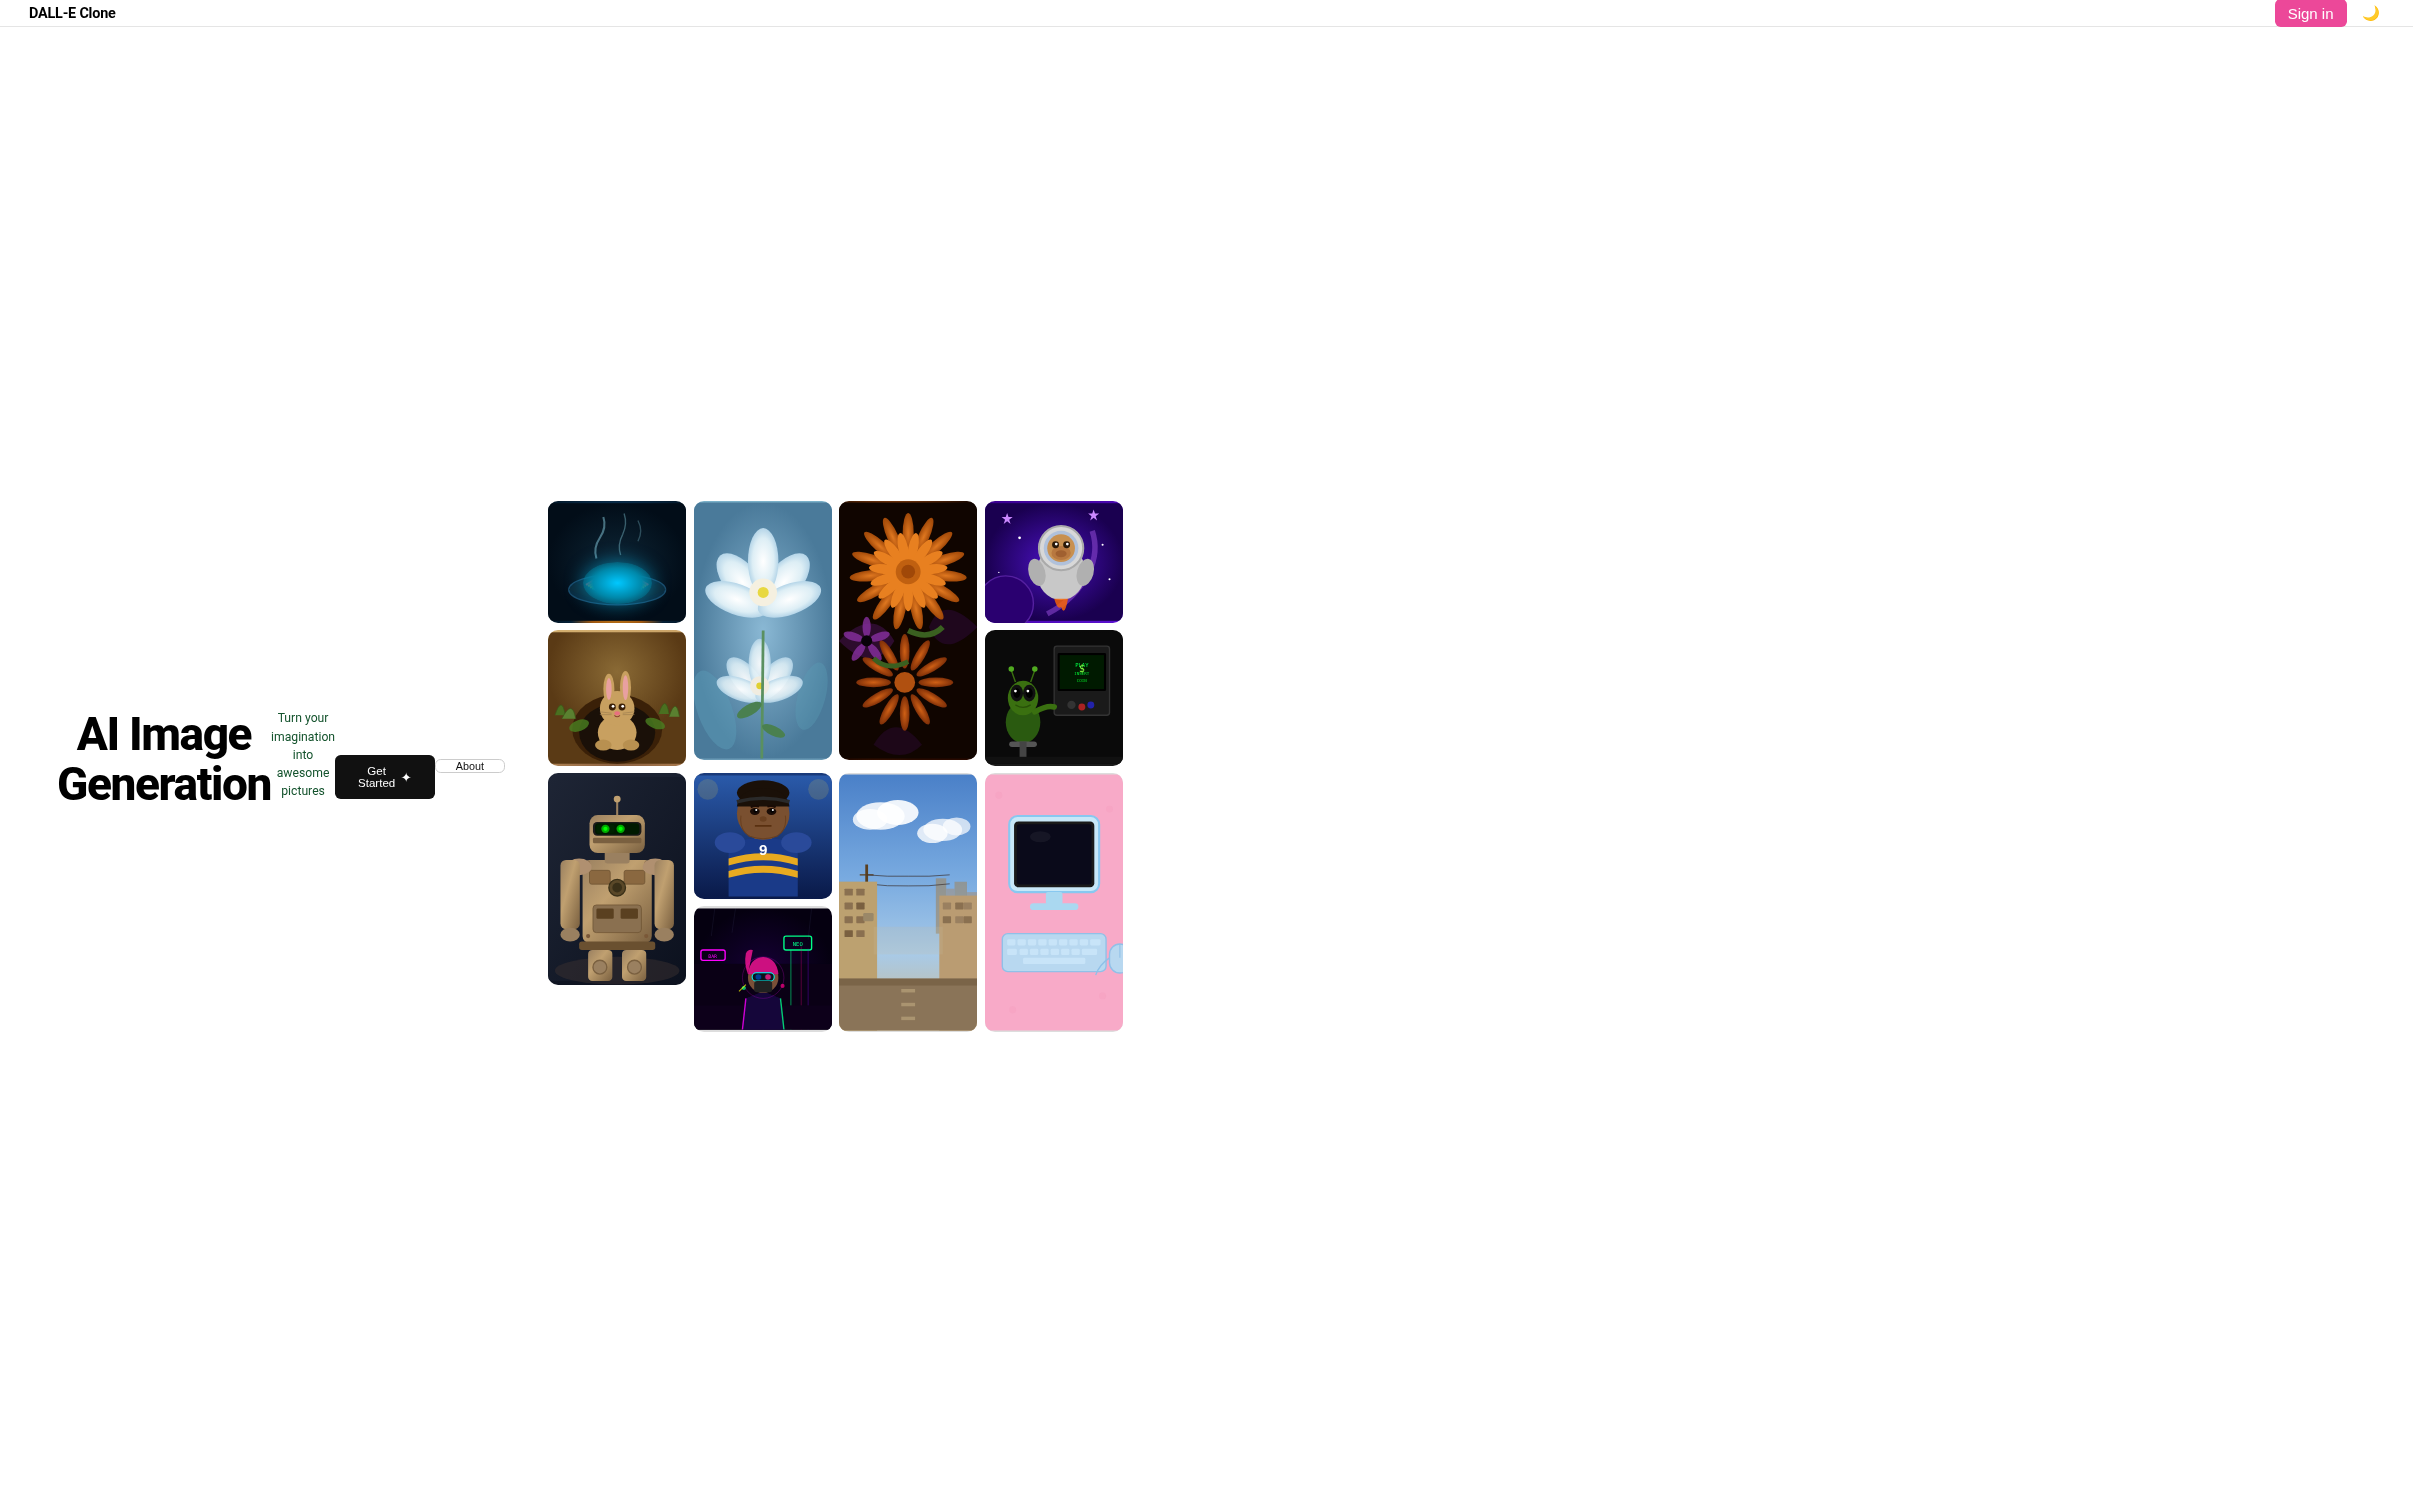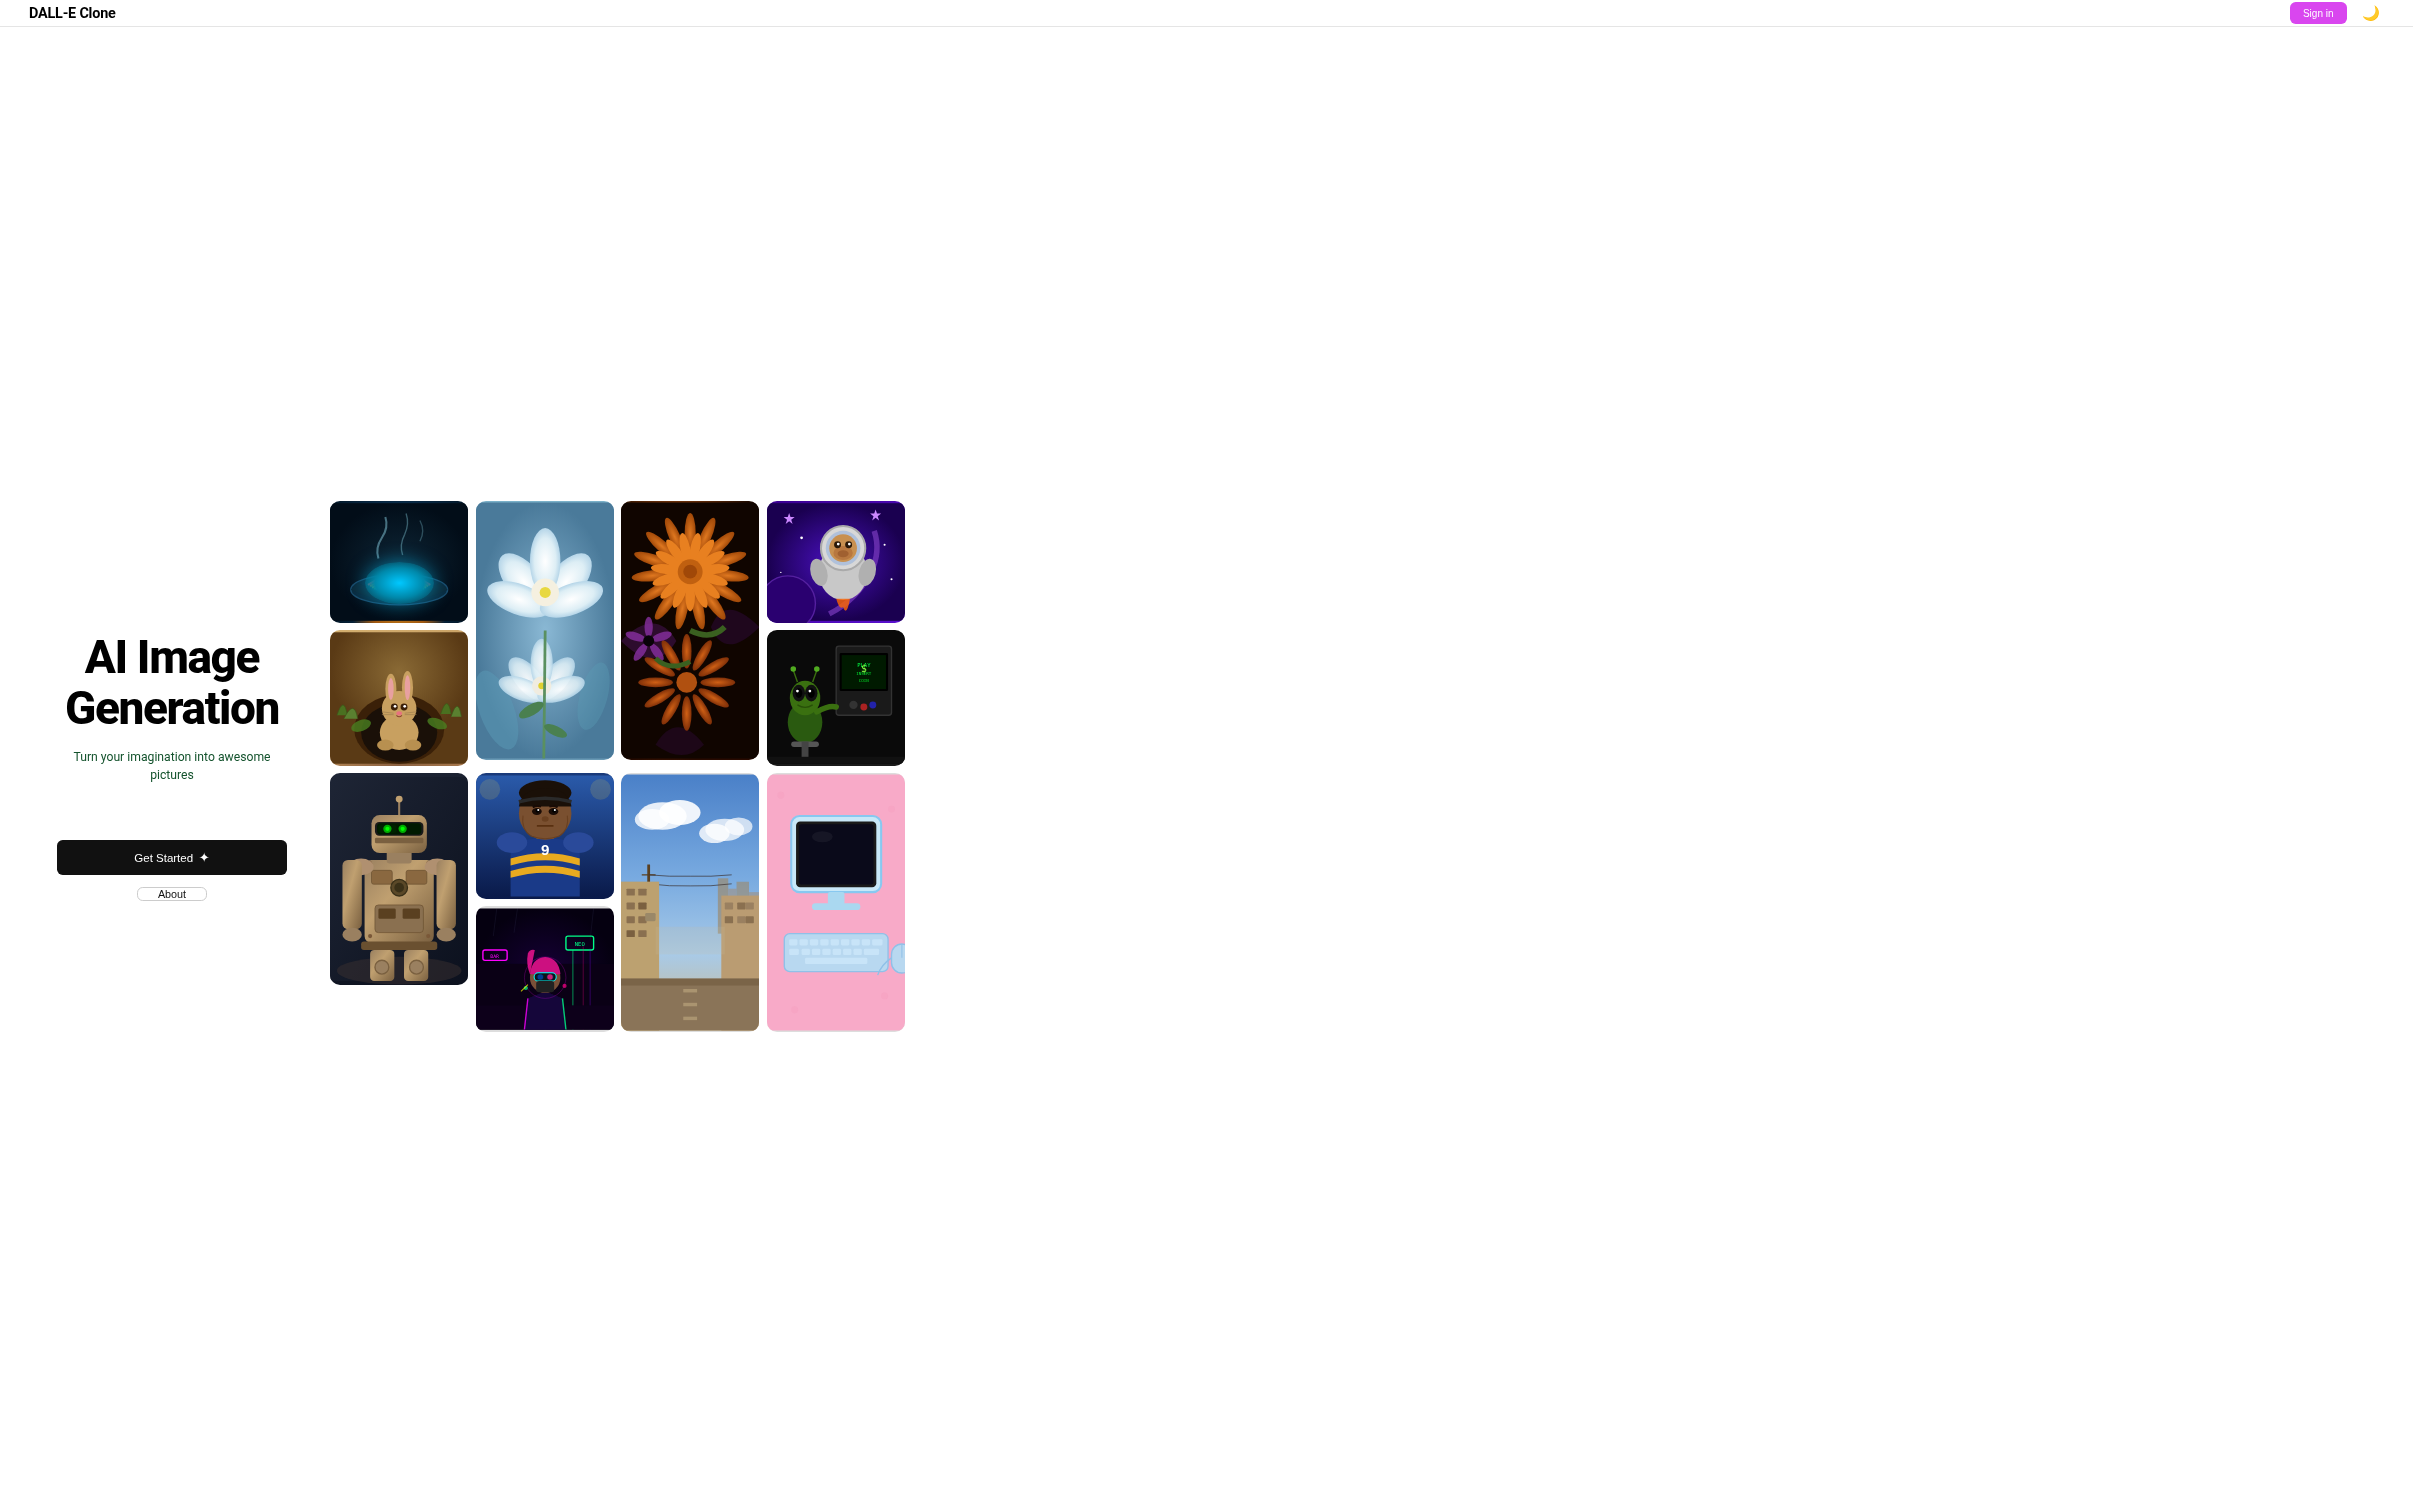--- a/index.html
+++ b/index.html
@@ -18,26 +18,26 @@
       font-size: 14.4px;
       font-weight: 700;
       letter-spacing: -0.2px;
     }
     .header-right {
       display: flex;
       align-items: center;
       gap: 11.5px;
     }
     .sign-in-btn {
-      background: #d946ef;
+      background: #ec4899;
       color: #fff;
       border: none;
       border-radius: 5.7px;
       padding: 5.7px 13px;
-      font-size: 10px;
+      font-size: 15px;
       font-weight: 500;
       cursor: pointer;
     }
     .theme-toggle {
       background: none;
       border: none;
       cursor: pointer;
       font-size: 14.4px;
       color: #333;
       display: flex;
@@ -53,21 +53,21 @@
       align-items: center;
       padding: 43px 29px 29px 57px;
       gap: 43px;
       min-height: calc(100vh - 43px);
     }
 
     
     .left-panel {
       flex: 0 0 230px;
       display: flex;
-      flex-direction: column;
+      flex-direction: row;
       align-items: center;
       text-align: center;
     }
     .hero-title {
       font-size: 46px;
       font-weight: 800;
       line-height: 1.1;
       letter-spacing: -1.4px;
       margin-bottom: 14.4px;
     }

